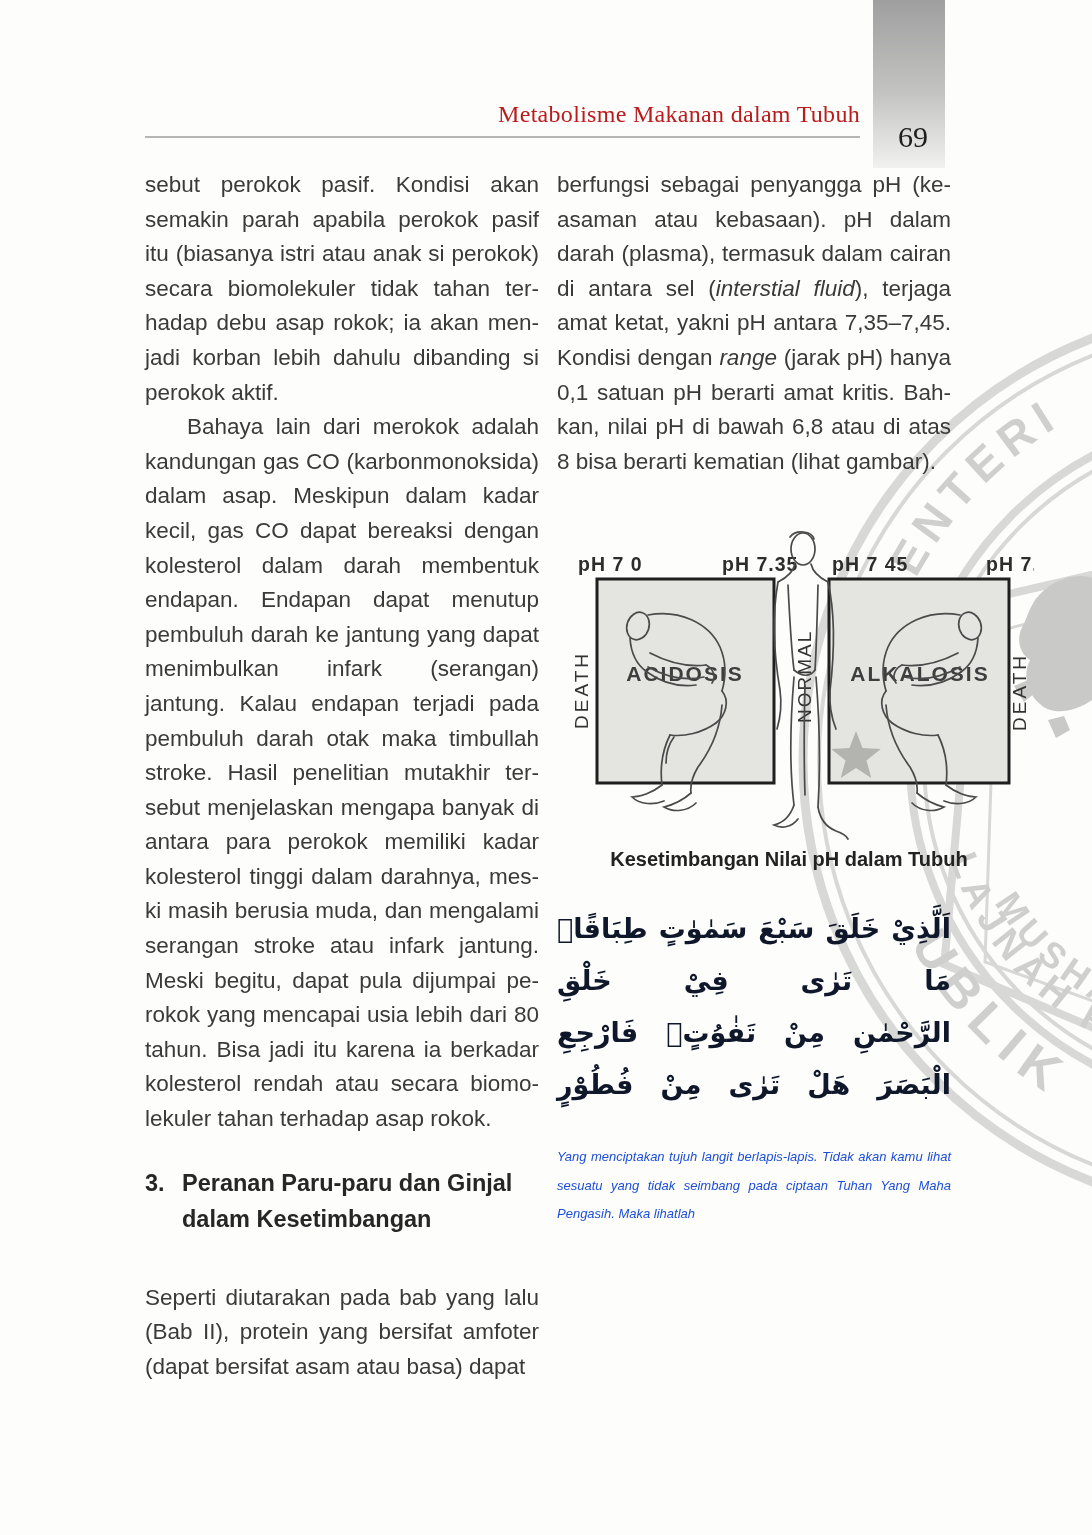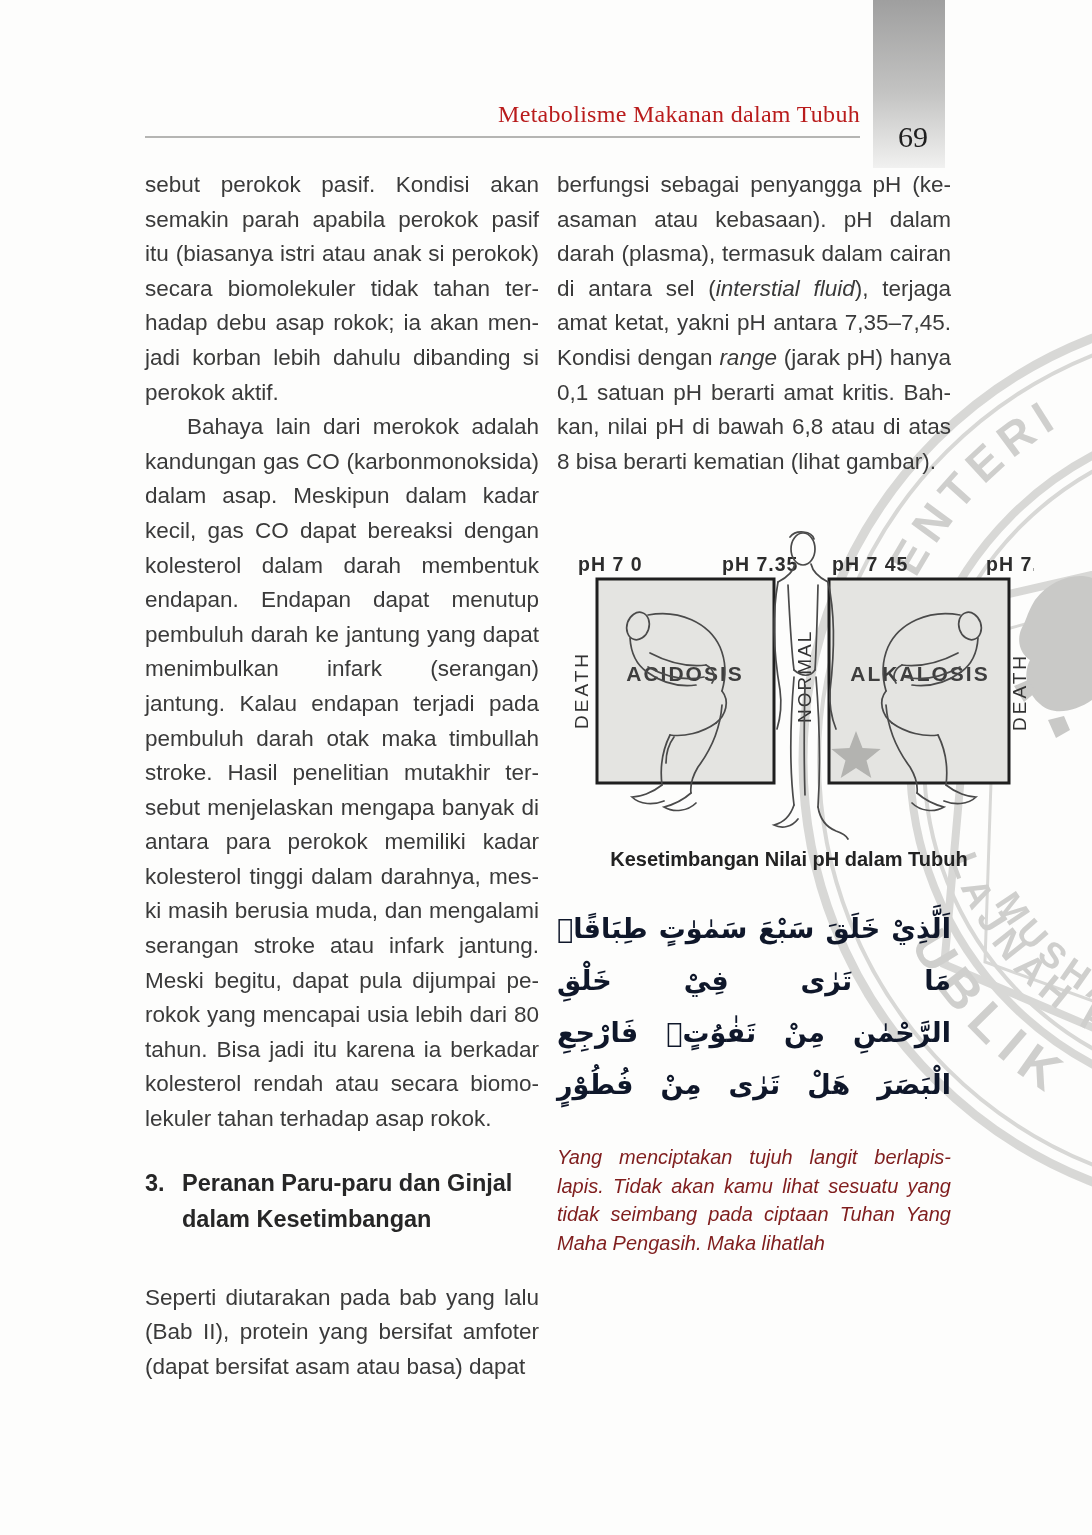--- a/index.html
+++ b/index.html
@@ -29,22 +29,22 @@
   .h-num{width:37px;flex:none;}
   .para3{margin-top:44px;}
 
   figure{margin:26px 0 0 17px;padding:0;width:460px;position:relative;}
   figcaption{width:430px;margin-top:-6px;font-weight:bold;font-size:20px;color:#222;text-align:center;}
 
   .para2r{margin-top:38px;}
   .arabic{margin-top:32px;direction:rtl;font-family:"DejaVu Sans",sans-serif;font-weight:bold;
       font-size:27px;line-height:52px;color:#0f172a;}
   .arabic .aline{text-align:justify;text-align-last:justify;}
-  .translation{margin-top:32px;font-style:italic;font-size:20px;line-height:28.5px;
-      color:#7f1d1d;text-align:justify;margin-bottom:0;}
+  .translation{margin-top:32px;font-style:italic;font-size:13px;line-height:28.5px;
+      color:#1d4ed8;text-align:justify;margin-bottom:0;}
 
   .figsvg text{font-family:"Liberation Sans",sans-serif;}
   .wmsvg text{font-family:"Liberation Sans",sans-serif;font-weight:bold;}
 </style>
 </head>
 <body>
 
 <div class="page">
 
   <svg class="wmsvg watermark" width="1092" height="1535" viewBox="0 0 1092 1535" aria-hidden="true">

